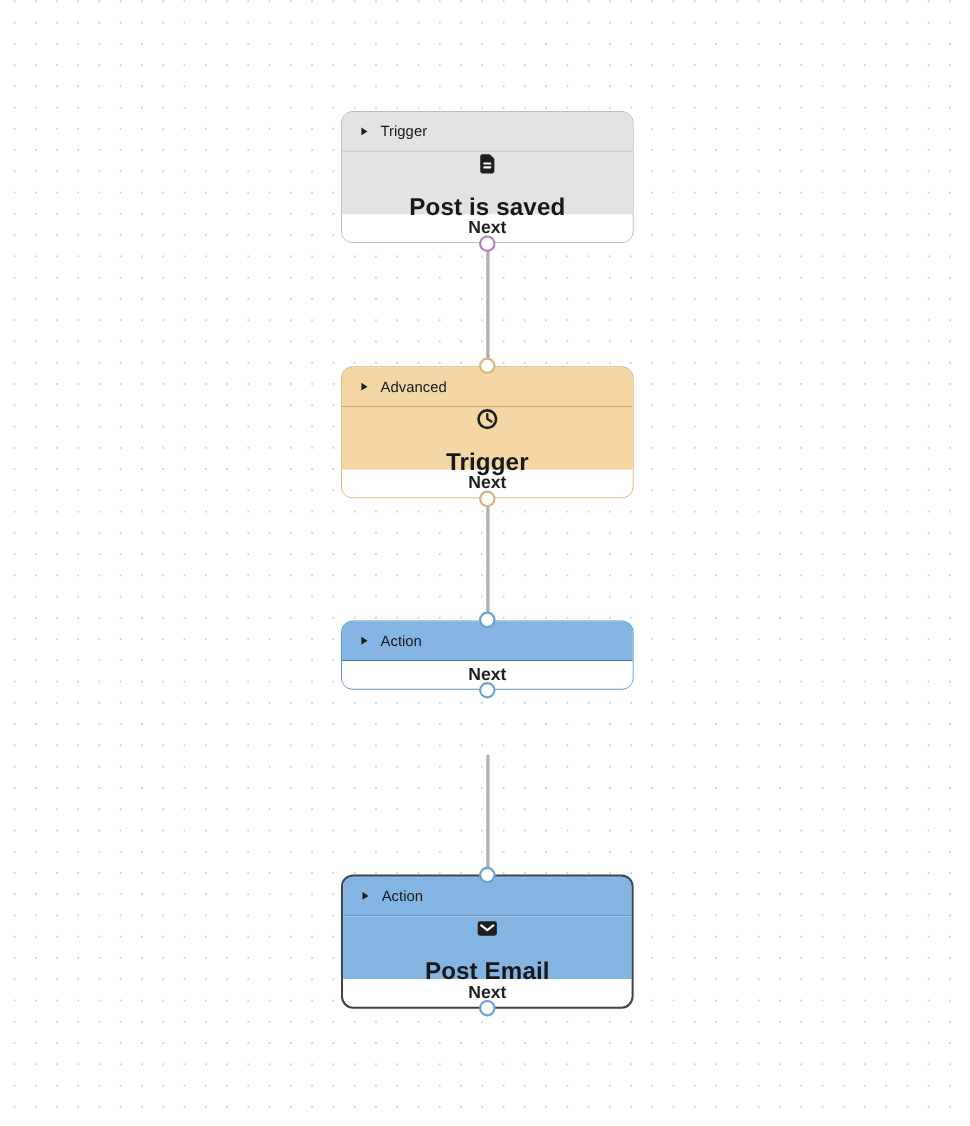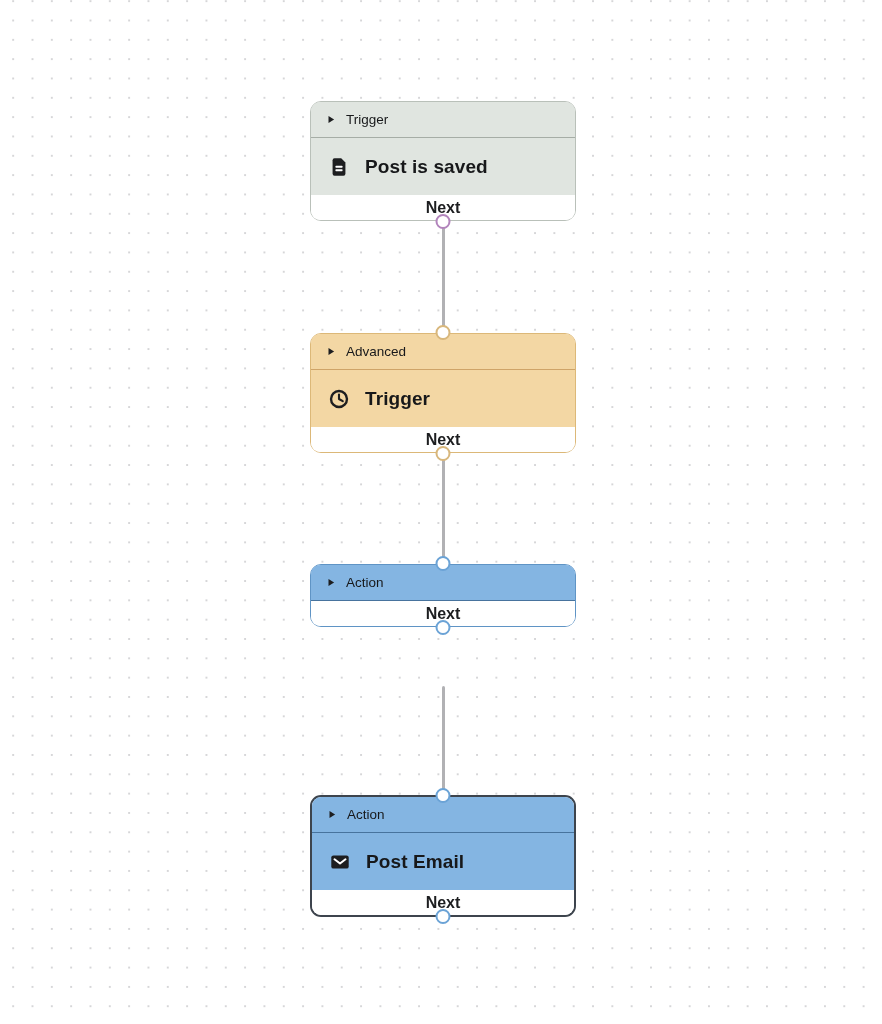--- a/index.html
+++ b/index.html
@@ -49,23 +49,24 @@
     background:var(--fill);
     border-bottom:1.5px solid var(--divider);
     border-radius:9px 9px 0 0;
     font-size:13.5px; font-weight:500;
     color:#17181a;
   }
   .node-body {
     display:flex; align-items:center; gap:15px;
     height:57px; padding:0 17px;
     background:var(--fill);
-    font-size:19px; font-weight:600;
+    font-size:22px; font-weight:600;
     color:#17181a;
     letter-spacing:0.1px;
+    flex-direction:column;
   }
   .node-footer {
     height:25px;
     display:flex; align-items:center; justify-content:center;
     background:#ffffff;
     border-radius:0 0 9px 9px;
     font-size:16px; font-weight:600;
     color:#1d1e20;
   }
   .handle {

